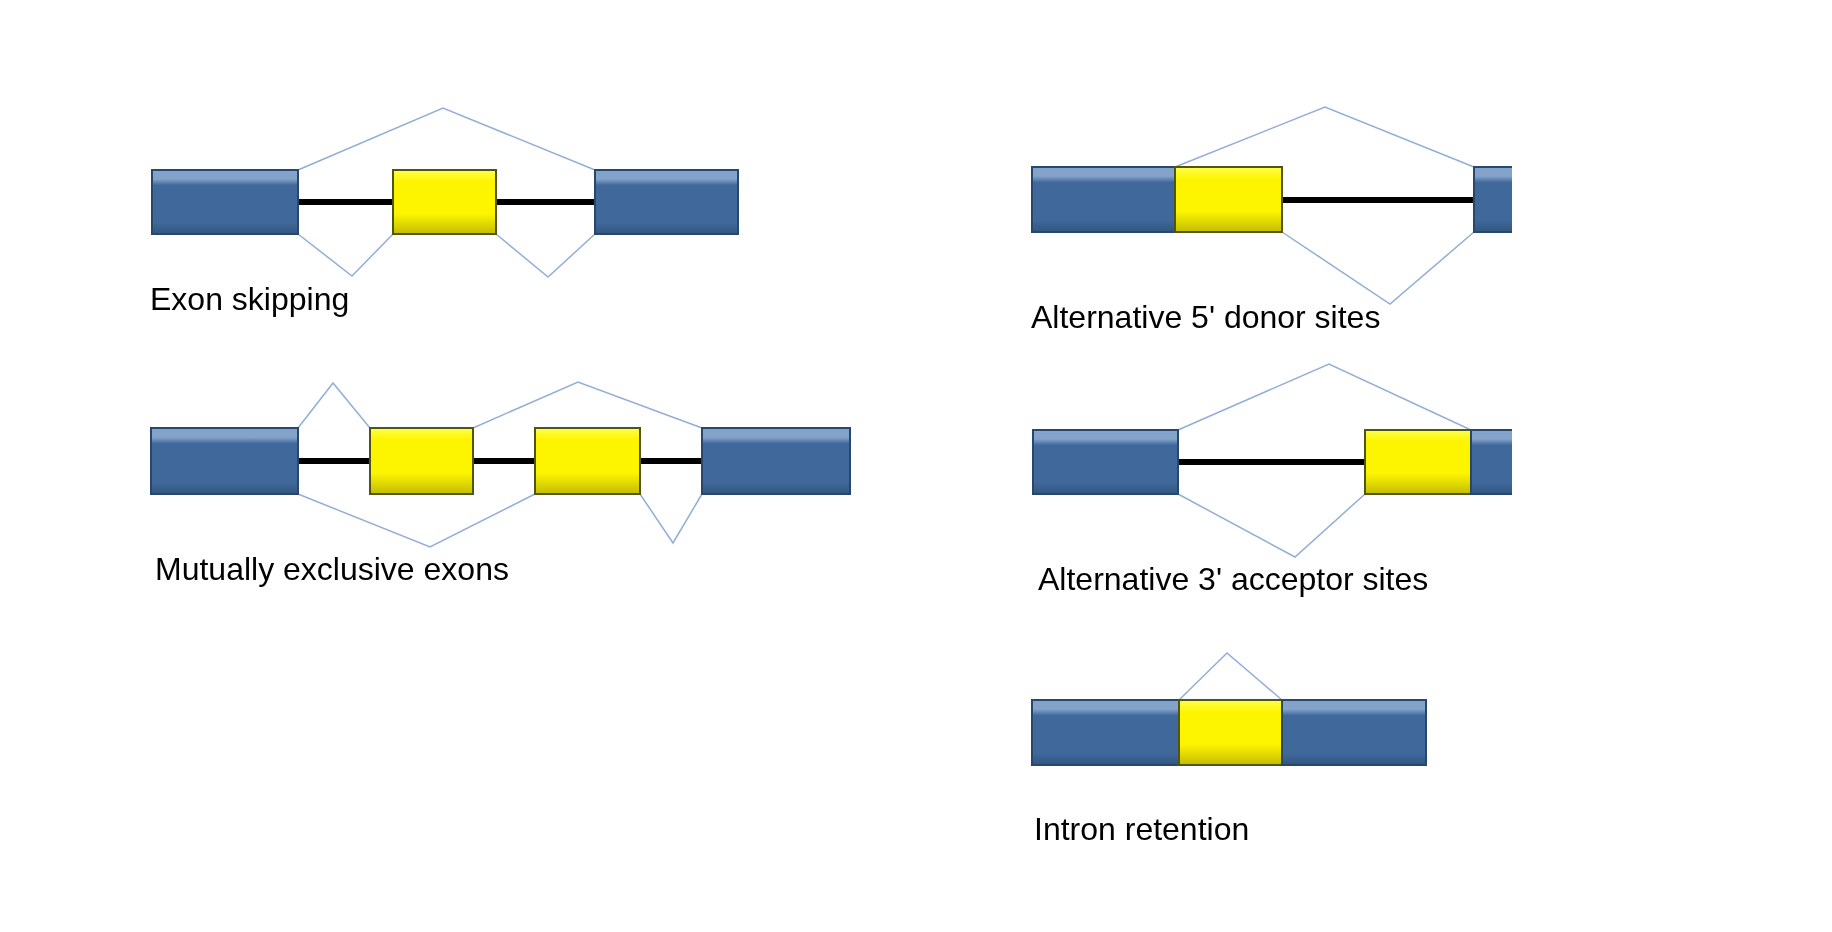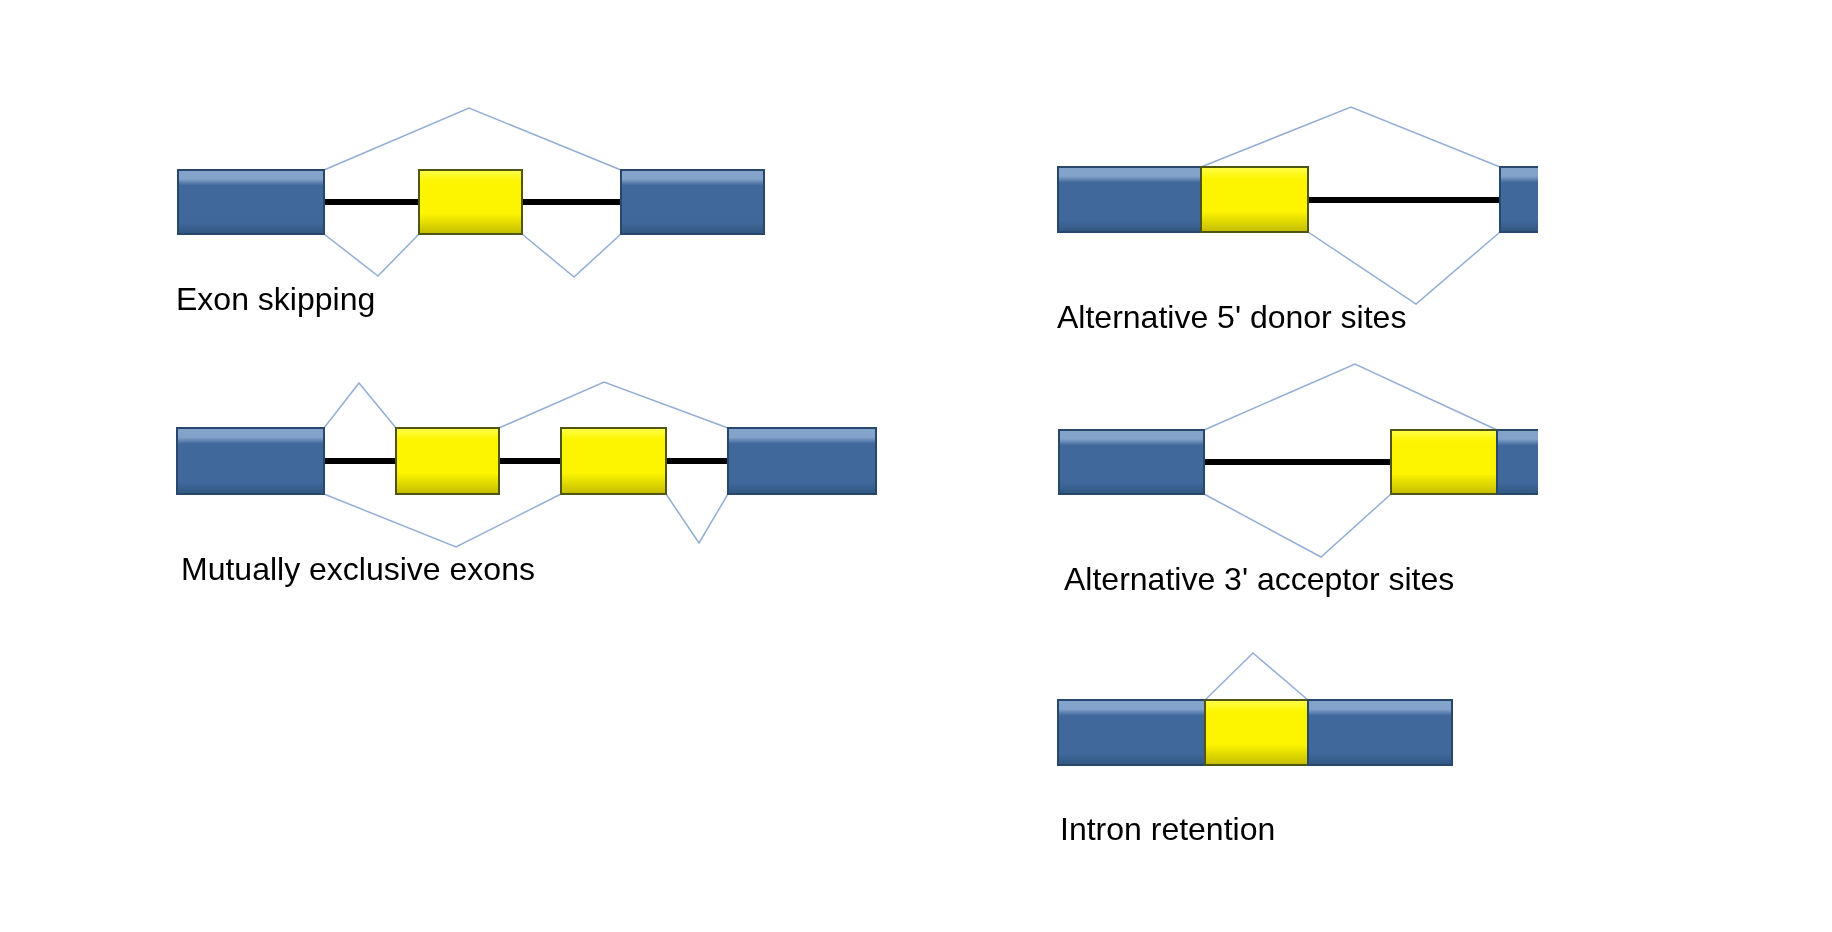--- a/index.html
+++ b/index.html
@@ -7,21 +7,20 @@
     padding: 0;
     background: #ffffff;
     font-family: "Liberation Sans", sans-serif;
   }
   .canvas {
     position: relative;
     width: 1512px;
     height: 932px;
     background: var(--page-bg, #ffffff);
     overflow: hidden;
-    margin-left: 26px;
   }
   svg { position: absolute; top: 0; left: 0; }
   .splice {
     fill: none;
     stroke: var(--splice-line, #93aed5);
     stroke-width: 1.5;
   }
   .intron {
     stroke: var(--intron-line, #000000);
     stroke-width: 6;

